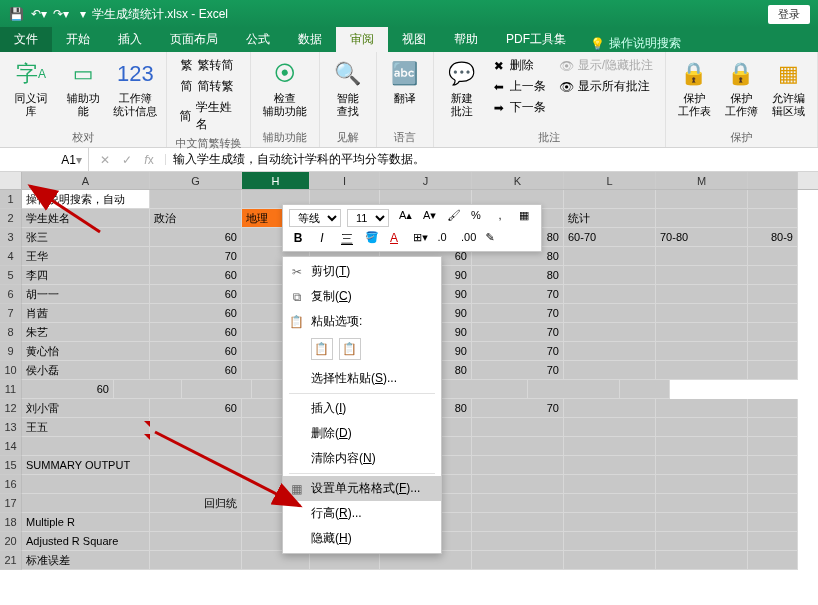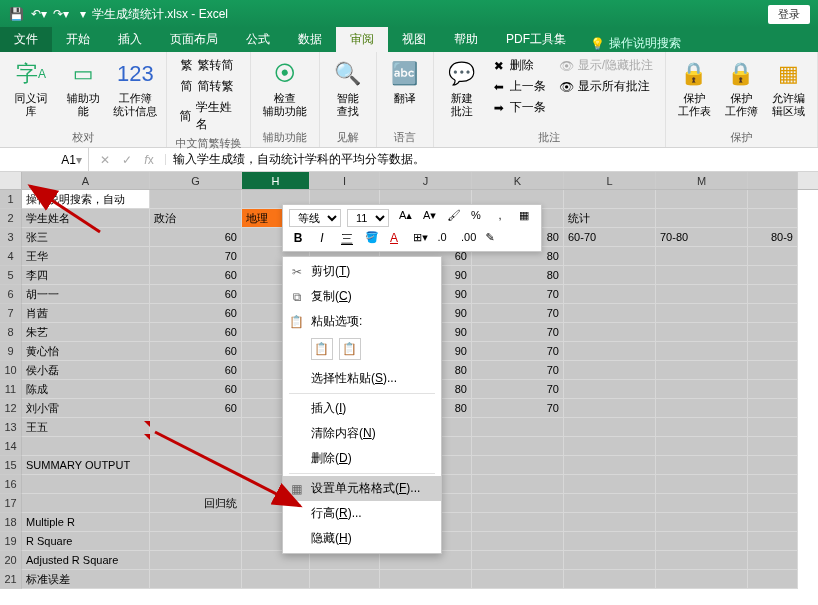--- a/index.html
+++ b/index.html
@@ -353,21 +353,20 @@
         <div class="cell colH"></div>
         <div class="cell colI"></div>
         <div class="cell colJ">80</div>
         <div class="cell colK">70</div>
         <div class="cell colL"></div>
         <div class="cell colM"></div>
         <div class="cell colN"></div>
       </div>
       <div class="row sel">
         <div class="rh">11</div>
-        <div class="cell colA t">陈成</div>
         <div class="cell colG">60</div>
         <div class="cell colH"></div>
         <div class="cell colI"></div>
         <div class="cell colJ">80</div>
         <div class="cell colK">70</div>
         <div class="cell colL"></div>
         <div class="cell colM"></div>
         <div class="cell colN"></div>
       </div>
       <div class="row sel">
@@ -438,32 +437,20 @@
         <div class="cell colI"></div>
         <div class="cell colJ"></div>
         <div class="cell colK"></div>
         <div class="cell colL"></div>
         <div class="cell colM"></div>
         <div class="cell colN"></div>
       </div>
       <div class="row sel">
         <div class="rh">18</div>
         <div class="cell colA t">Multiple R</div>
-        <div class="cell colG"></div>
-        <div class="cell colH"></div>
-        <div class="cell colI"></div>
-        <div class="cell colJ"></div>
-        <div class="cell colK"></div>
-        <div class="cell colL"></div>
-        <div class="cell colM"></div>
-        <div class="cell colN"></div>
-      </div>
-      <div class="row sel">
-        <div class="rh">19</div>
-        <div class="cell colA t">R Square</div>
         <div class="cell colG"></div>
         <div class="cell colH"></div>
         <div class="cell colI"></div>
         <div class="cell colJ"></div>
         <div class="cell colK"></div>
         <div class="cell colL"></div>
         <div class="cell colM"></div>
         <div class="cell colN"></div>
       </div>
       <div class="row sel">
@@ -550,24 +537,24 @@
     <span>📋</span>
   </div>
   <div class="mi">
       <span>选择性粘贴(<u>S</u>)...</span>
     </div>
   <div class="sep"></div>
   <div class="mi">
       <span>插入(<u>I</u>)</span>
     </div>
   <div class="mi">
+      <span>删除(<u>D</u>)</span>
+    </div>
+  <div class="mi">
       <span>清除内容(<u>N</u>)</span>
-    </div>
-  <div class="mi">
-      <span>删除(<u>D</u>)</span>
     </div>
   <div class="sep"></div>
   <div class="mi hl">
       <span class="mico">▦</span>
       <span>设置单元格格式(<u>F</u>)...</span>
     </div>
   <div class="mi">
       <span>行高(<u>R</u>)...</span>
     </div>
   <div class="mi">

